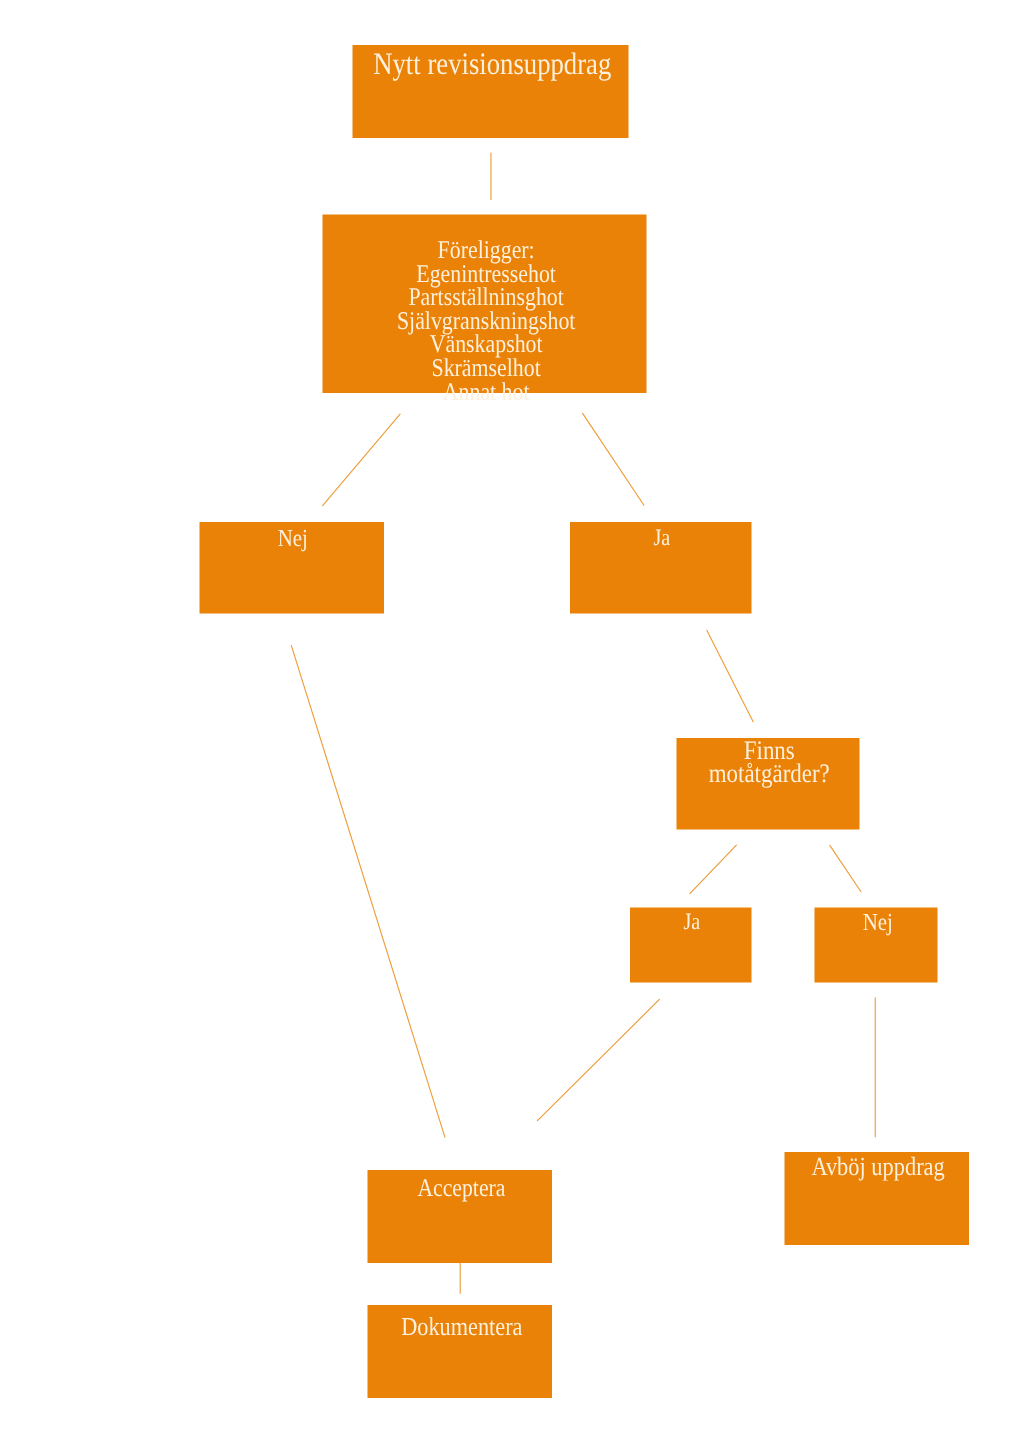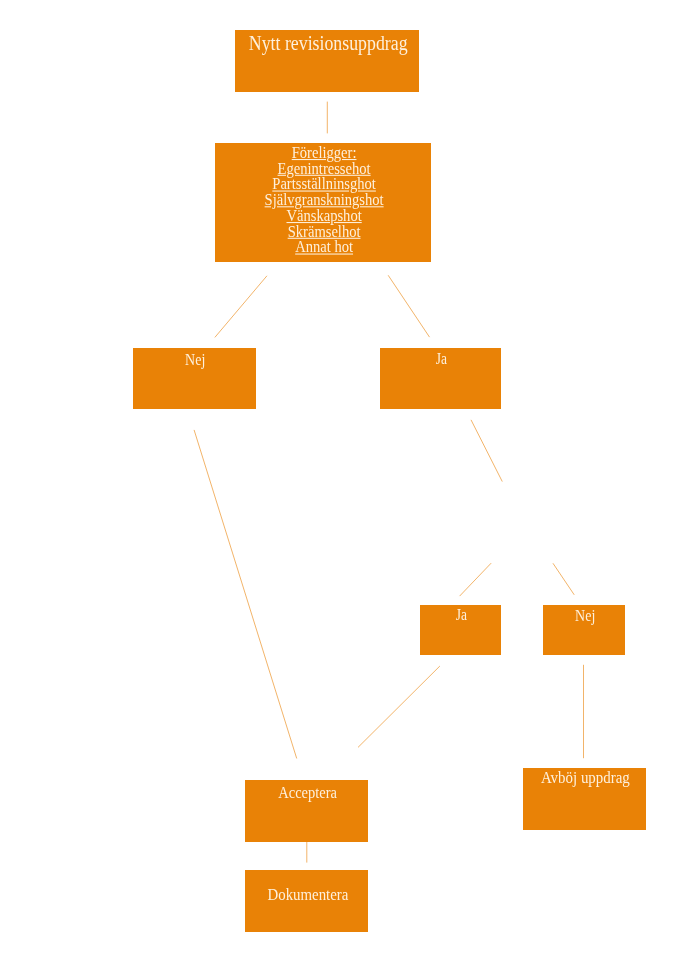--- a/index.html
+++ b/index.html
@@ -12,21 +12,21 @@
   .node{position:absolute;background:#E98206;color:#FEF0DC;
         display:flex;align-items:flex-start;justify-content:center;
         box-sizing:border-box;}
   .node .lbl{display:block;text-align:center;white-space:pre-line;
              transform:translateX(1px) scale(0.90,1.05);}
 
   
   #n-start    {padding-top:2px;}
   #n-start    .lbl{font-size:19.8px; line-height:1.2;}
 
-  #n-threats  {padding-top:5px;text-decoration:underline;}
+  #n-threats  {padding-top:19px;}
   #n-threats  .lbl{font-size:16.2px; line-height:15.0px;}
 
   #n-nej1     {padding-top:3px;}
   #n-nej1     .lbl{font-size:15.5px; line-height:1.2;}
 
   #n-ja1      {padding-top:2px;}
   #n-ja1      .lbl{font-size:15px; line-height:1.2;}
 
   #n-measures {padding-top:1px;}
   #n-measures .lbl{font-size:17px; line-height:15.4px;}
@@ -36,21 +36,21 @@
 
   #n-nej2     {padding-top:2px;}
   #n-nej2     .lbl{font-size:15.5px; line-height:1.2;}
 
   #n-accept   {padding-top:3px;margin-top:12px;}
   #n-accept   .lbl{font-size:16.1px; line-height:1.2;}
 
   #n-decline  {padding-top:0;}
   #n-decline  .lbl{font-size:16.6px; line-height:1.2;}
 
-  #n-document {padding-top:15px;}
+  #n-document {padding-top:5px;}
   #n-document .lbl{font-size:16.5px; line-height:1.2;}
 </style>
 </head>
 <body style="background: rgb(255, 255, 255);">
 
 <div id="stage">
 
   <svg class="links" viewBox="0 0 678 960">
     <g id="edge-group" stroke="#E98206" stroke-width="0.75" stroke-opacity="0.8" fill="none" stroke-linecap="round">
       <line x1="327.3" y1="102" x2="327.3" y2="133"></line>
@@ -77,20 +77,24 @@
 Vänskapshot
 Skrämselhot
 Annat hot</span>
   </div>
   <div class="node" id="n-nej1" style="left: 133px; top: 348px; width: 123px; height: 61px; background: rgb(233, 130, 6); color: rgb(254, 240, 220);">
     <span class="lbl">Nej</span>
   </div>
   <div class="node" id="n-ja1" style="left: 380px; top: 348px; width: 121px; height: 61px; background: rgb(233, 130, 6); color: rgb(254, 240, 220);">
     <span class="lbl">Ja</span>
   </div>
+  <div class="node" id="n-measures" style="left: 451px; top: 492px; width: 122px; height: 61px; background: rgb(233, 130, 6); color: rgb(254, 240, 220);">
+    <span class="lbl">Finns
+motåtgärder?</span>
+  </div>
   <div class="node" id="n-ja2" style="left: 420px; top: 605px; width: 81px; height: 50px; background: rgb(233, 130, 6); color: rgb(254, 240, 220);">
     <span class="lbl">Ja</span>
   </div>
   <div class="node" id="n-nej2" style="left: 543px; top: 605px; width: 82px; height: 50px; background: rgb(233, 130, 6); color: rgb(254, 240, 220);">
     <span class="lbl">Nej</span>
   </div>
   <div class="node" id="n-accept" style="left: 245px; top: 768px; width: 123px; height: 62px; background: rgb(233, 130, 6); color: rgb(254, 240, 220);">
     <span class="lbl">Acceptera</span>
   </div>
   <div class="node" id="n-decline" style="left: 523px; top: 768px; width: 123px; height: 62px; background: rgb(233, 130, 6); color: rgb(254, 240, 220);">

